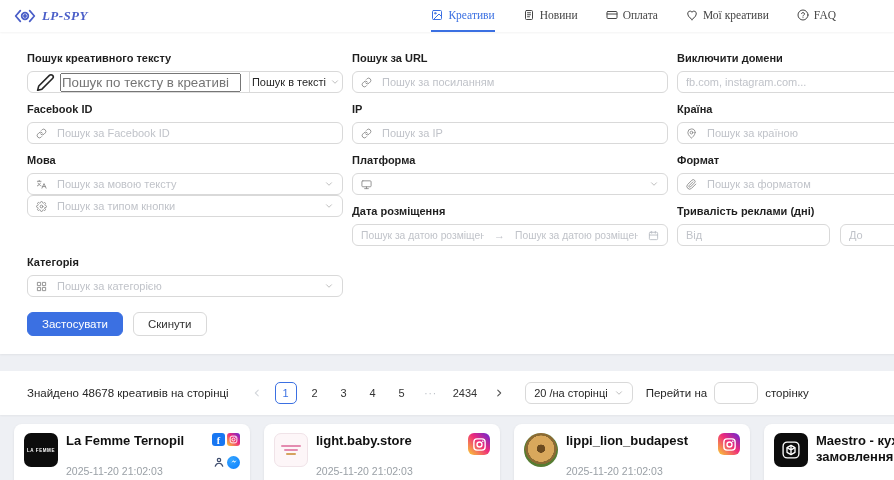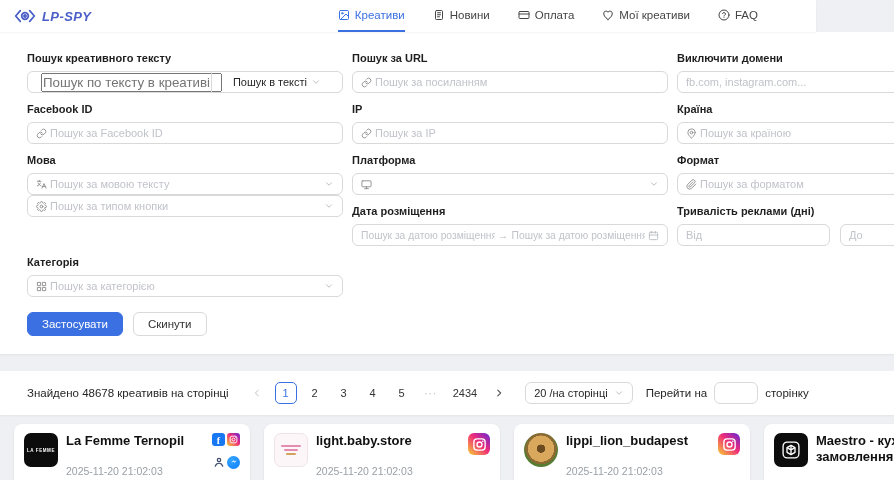--- a/index.html
+++ b/index.html
@@ -1,45 +1,45 @@
 <!DOCTYPE html>
 <html><head>
 <meta charset="utf-8">
 <style>
   * { box-sizing: border-box; margin: 0; padding: 0; }
   html, body { width: 894px; height: 480px; overflow: hidden; }
   body { background: #eef0f4; font-family: "Liberation Sans", sans-serif; color: #262626; }
   .page { position: relative; width: 894px; height: 480px; overflow: hidden; }
 
   
-  .header { width: 816px; height: 32px; background: #fff; display: flex; align-items: center;
-            padding: 0 14px; box-shadow: 0 1px 2px rgba(0,0,0,.05); position: relative; z-index: 3; }
+  .header { width: 894px; height: 32px; background: #fff; display: flex; align-items: center;
+            padding: 0 14px; box-shadow: 0 1px 2px rgba(0,0,0,.05); position: relative; z-index: 3; font-family: Liberation Serif, serif; }
   .logo { display: flex; align-items: center; gap: 6px; color: #4a5ec8; cursor: pointer; }
   .logo-text { font-size: 13px; font-weight: bold; font-style: italic; letter-spacing: .4px; }
   .nav { margin-left: auto; margin-right: 44px; display: flex; gap: 28px; height: 32px; }
   .nav-item { display: flex; align-items: center; gap: 5px; font-size: 11.5px; color: #454545;
               height: 100%; border-bottom: 2px solid transparent; cursor: pointer; white-space: nowrap; }
   .nav-item svg { width: 12px; height: 12px; }
   .nav-item.active { color: #3b70e2; border-bottom-color: #3b70e2; align-items: center; }
 
   
   .filter-panel { width: 1018px; background: #fff; padding: 10px 27px 18px; box-shadow: 0 1px 2px rgba(0,0,0,.06); }
   .f-row { display: grid; grid-template-columns: repeat(3, 316px); column-gap: 9px; }
   .f-label { font-size: 11px; font-weight: 700; color: #1f1f1f; margin: 10px 0 7px; white-space: nowrap; }
   .control { height: 22px; border: 1px solid #d9d9d9; border-radius: 6px; background: #fff;
-             display: flex; align-items: center; gap: 3px; padding: 0 8px; font-size: 11px; }
+             display: flex; align-items: center; gap: 10px; padding: 0 8px; font-size: 11px; }
   .control svg.f-ic { width: 11px; height: 11px; color: #8c8c8c; flex: none; }
   .control input { border: none; outline: none; flex: 1; min-width: 0; font-size: 11px;
                    font-family: inherit; color: #262626; background: transparent; }
   .control input::placeholder { color: #c0c3c9; }
   .chev { width: 10px; height: 10px; color: #bfbfbf; flex: none; margin-left: auto; }
   .combo { height: 22px; border: 1px solid #d9d9d9; border-radius: 6px; display: flex; background: #fff; }
   .combo .seg-input { flex: 1; display: flex; align-items: center; gap: 5px; padding: 0 8px; min-width: 0; }
   .combo .seg-select { border-left: 1px solid #d9d9d9; display: flex; align-items: center; gap: 4px;
-                       padding: 0 21px; font-size: 11px; color: #262626; white-space: nowrap; cursor: pointer; }
+                       padding: 0 2px; font-size: 11px; color: #262626; white-space: nowrap; cursor: pointer; }
   .range .arr { color: #c0c3c9; font-size: 11px; flex: none; }
   .range input { font-size: 10.3px; }
   .range svg.cal { width: 11px; height: 11px; color: #b9bdc4; flex: none; margin-left: auto; }
   .dur { display: grid; grid-template-columns: 153px 153px; column-gap: 10px; }
   .btn-row { margin-top: 15px; display: flex; gap: 10px; }
   .btn { height: 24px; padding: 0 14px; border-radius: 6px; font-size: 11.5px; font-family: inherit; cursor: pointer; }
   .btn-primary { background: #3b70e2; border: 1px solid #3b70e2; color: #fff; }
   .btn-default { background: #fff; border: 1px solid #d9d9d9; color: #333; }
 
   

